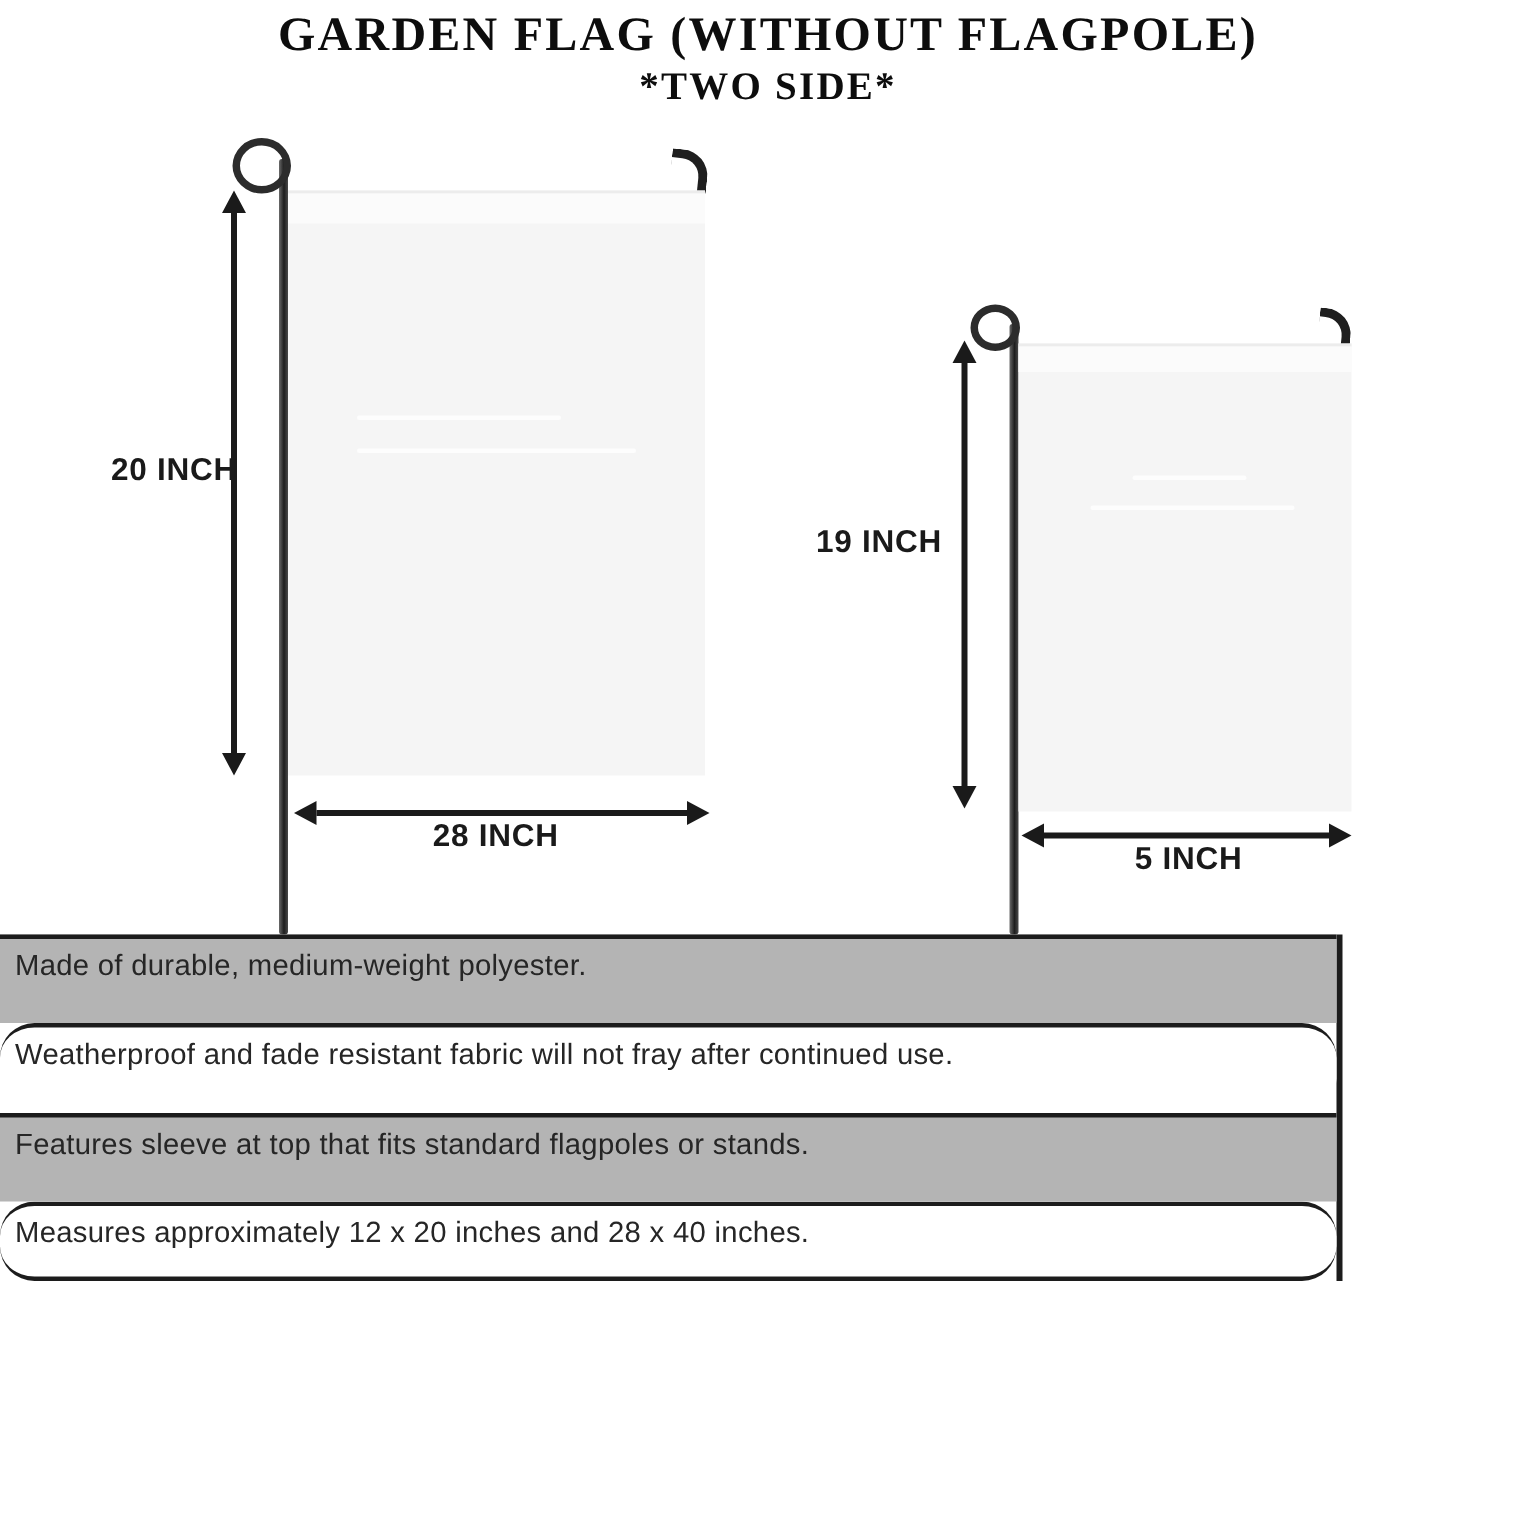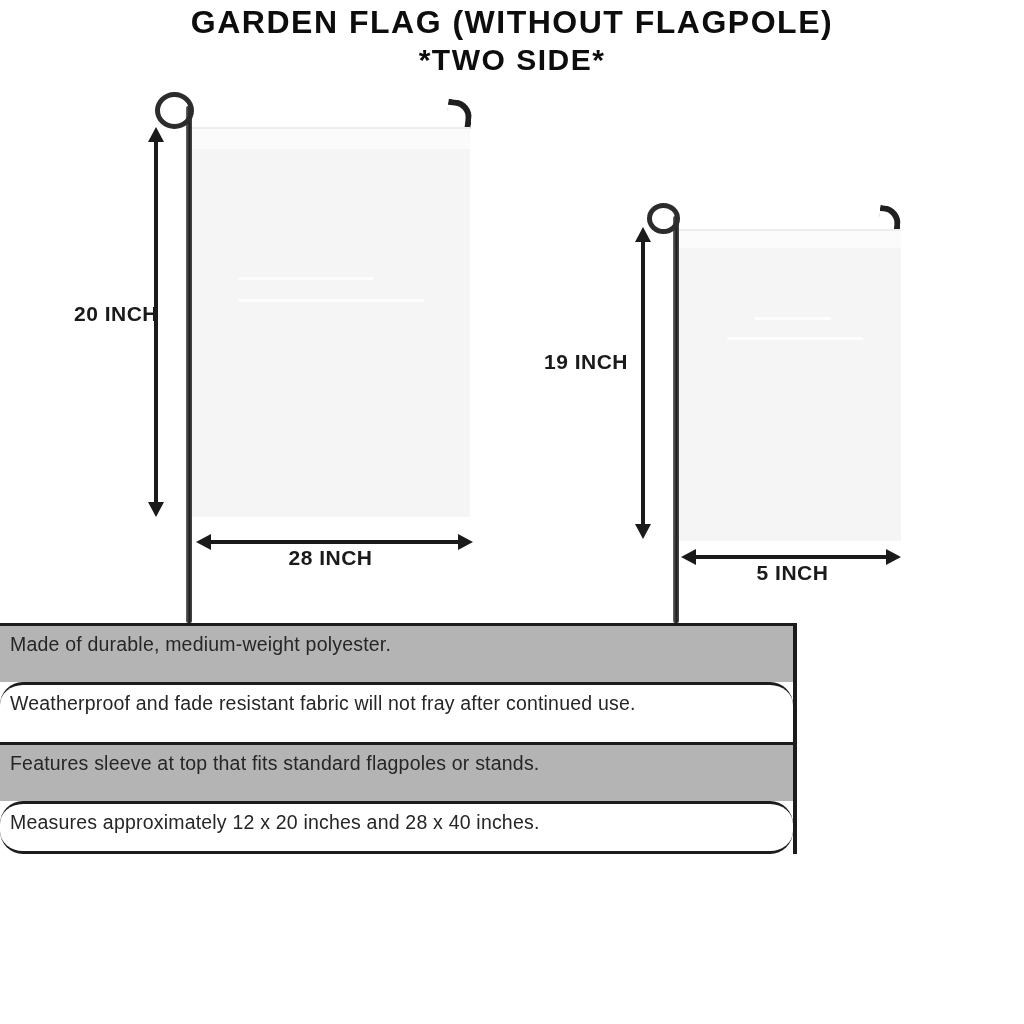--- a/index.html
+++ b/index.html
@@ -3,23 +3,23 @@
 <meta charset="utf-8">
 <style>
   html,body { margin:0; padding:0; background:#fff; }
   .page {
     position:relative; width:1024px; height:1024px;
     background:#ffffff; overflow:hidden;
     font-family:"Liberation Sans", sans-serif;
   }
 
   
-  .titles { position:absolute; left:0; top:4px; width:1024px; text-align:center; color:#0d0d0d; }
+  .titles { position:absolute; left:0; top:4px; width:1024px; text-align:center; color:#0d0d0d;font-family:Liberation Serif, serif; }
   .title-1 { font-size:32px; font-weight:bold; letter-spacing:1.5px; line-height:1.15; margin:0; }
-  .title-2 { font-size:30px; font-weight:bold; letter-spacing:1.5px; line-height:1.15; margin:2px 0 0 0; }
+  .title-2 { font-size:26px; font-weight:bold; letter-spacing:1.5px; line-height:1.15; margin:2px 0 0 0; }
 
   
   .pole {
     position:absolute; width:6px;
     background:linear-gradient(to right,#6a6a6a,#1d1d1d 55%,#4a4a4a);
     border-radius:2px;
   }
   .loop {
     position:absolute; border:5px solid #2c2c2c; border-radius:50%;
     box-sizing:border-box; background:transparent;
@@ -46,21 +46,21 @@
   .ah-left  { border-top:8px solid transparent; border-bottom:8px solid transparent; border-right:15px solid #1a1a1a; }
   .ah-right { border-top:8px solid transparent; border-bottom:8px solid transparent; border-left:15px solid #1a1a1a; }
 
   .dim-label {
     position:absolute; font-size:21px; font-weight:bold; color:#1a1a1a;
     text-align:center; letter-spacing:0.5px; white-space:nowrap;
   }
 
   
   .features {
-    position:absolute; left:0; top:623px; width:797px;
+    position:absolute; left:0; top:623px; width:895px;
     border-right:4px solid #1c1c1c; box-sizing:border-box;
   }
   .feature-row {
     box-sizing:border-box; border-top:3px solid #1c1c1c;
     padding:7px 12px 0 10px; font-size:19.5px; color:#262626;
     letter-spacing:0.2px;
   }
   .feature-row.gray  { background:#b4b4b4; height:59px; }
   .feature-row.white { background:#ffffff; height:60px;border-radius:23px; }
   .feature-row:last-child { border-bottom:3px solid #1c1c1c; height:53px; }

